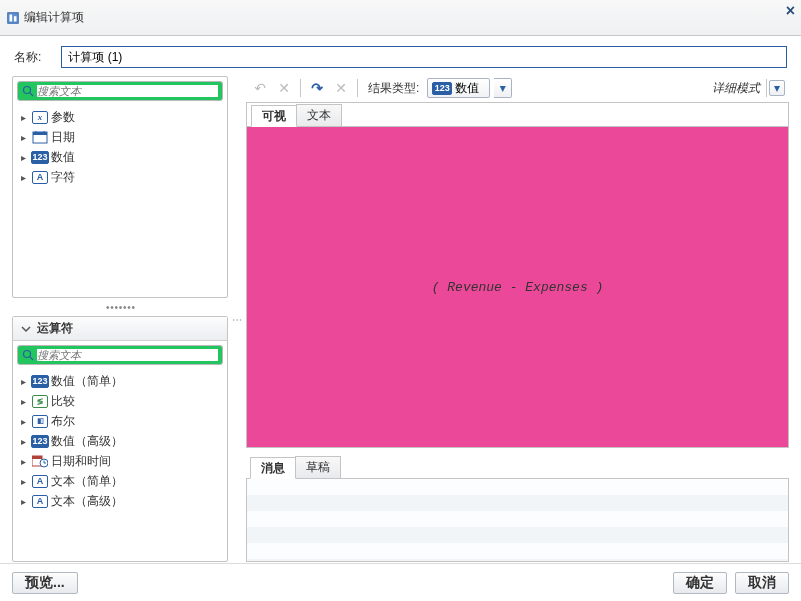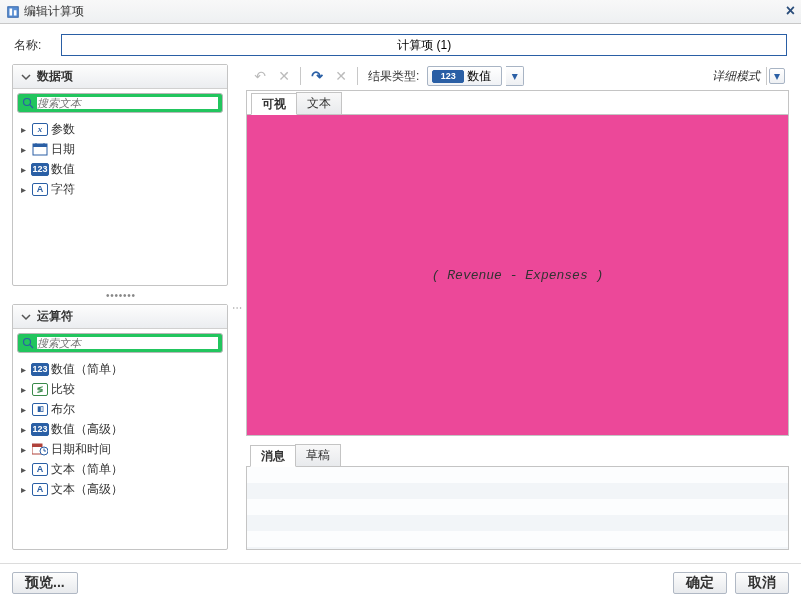--- a/index.html
+++ b/index.html
@@ -1,25 +1,25 @@
 <!DOCTYPE html>
 <html><head>
 <meta charset="utf-8">
 <style>
 * { box-sizing: border-box; margin: 0; padding: 0; }
 body { font-family: Arial, "Microsoft YaHei", sans-serif; font-size: 12px; background: #fff; width: 801px; height: 601px; overflow: hidden; position: relative; }
 
-.titlebar { height: 24px; background: linear-gradient(#f8f8f8,#eef0f2); border-bottom: 1px solid #c8c8c8; display: flex; align-items: center; padding: 0 6px; position: relative; }
+.titlebar { height: 36px; background: linear-gradient(#f8f8f8,#eef0f2); border-bottom: 1px solid #c8c8c8; display: flex; align-items: center; padding: 0 6px; position: relative; }
 .titlebar .title { font-size: 12px; color: #333; margin-left: 4px; }
 .titlebar .close { position: absolute; right: 6px; top: 2px; font-size: 16px; color: #2a4d7a; cursor: pointer; font-weight: bold; }
 .app-icon { width: 14px; height: 14px; }
 
 .name-row { display: flex; align-items: center; padding: 10px 14px 8px 14px; gap: 20px; }
 .name-row label { color: #333; }
-.name-row input { flex: 1; height: 22px; border: 1px solid #2a5fa5; padding: 0 6px; font-size: 12px; outline: none; text-align: center; }
+.name-row input { flex: 1; height: 22px; border: 1px solid #2a5fa5; padding: 0 6px; font-size: 12px; outline: none; }
 
 .main { display: flex; padding: 0 12px; gap: 6px; height: 486px; }
 
 .left-col { width: 216px; display: flex; flex-direction: column; gap: 6px; }
 .panel { border: 1px solid #c4c4c4; border-radius: 2px; background: #fff; display: flex; flex-direction: column; }
 .panel-header { height: 24px; background: linear-gradient(#fdfdfd,#ebedf0); border-bottom: 1px solid #d0d0d0; display: flex; align-items: center; padding: 0 8px; font-weight: bold; color: #333; position: relative; }
 .panel-header .toggle { width: 10px; height: 10px; margin-right: 6px; }
 .search-box { margin: 4px; height: 20px; border: 1px solid #b8b8b8; border-radius: 3px; display: flex; align-items: center; padding: 0 4px; background: #22c55e; }
 .search-box input { border: none; outline: none; flex: 1; font-size: 11px; color: #888; font-style: italic; margin-left: 3px; }
 .search-icon { width: 12px; height: 12px; }
@@ -54,21 +54,21 @@
 .tab.active { background: #fff; font-weight: bold; z-index: 1; border-bottom: 1px solid #fff; margin-bottom: -1px; }
 .editor-canvas { flex: 1; background: #ec4899; display: flex; align-items: center; justify-content: center; font-family: "Courier New", monospace; font-style: italic; color: #333; font-size: 13px; }
 
 .msg-area { height: 108px; display: flex; flex-direction: column; margin-top: 6px; }
 .msg-content { flex: 1; border: 1px solid #c4c4c4; background: repeating-linear-gradient(#fcfdfe 0, #fcfdfe 16px, #f2f5f8 16px, #f2f5f8 32px); }
 
 .footer { height: 38px; border-top: 1px solid #dcdcdc; display: flex; align-items: center; padding: 0 12px; position: absolute; bottom: 0; left: 0; right: 0; background: #fff; }
 .btn { height: 22px; padding: 0 12px; border: 1px solid #b0b8c4; background: linear-gradient(#fdfdfd,#e8eaed); border-radius: 2px; cursor: pointer; font-size: 14px; color: #333; display: flex; align-items: center; font-weight: bold; }
 .footer .right-btns { margin-left: auto; display: flex; gap: 8px; }
 
-.icon-box { width: 32px; height: 13px; border: 1px solid; border-radius: 2px; font-size: 9px; font-weight: bold; display: flex; align-items: center; justify-content: center; color: #fff; }
+.icon-box { width: 20px; height: 13px; border: 1px solid; border-radius: 2px; font-size: 9px; font-weight: bold; display: flex; align-items: center; justify-content: center; color: #fff; }
 .ic-param { background: #fff; border-color: #2a5fa5; color: #2a5fa5; font-style: italic; font-family: serif; }
 .ic-num { background: #2a5fa5; border-color: #2a5fa5; }
 .ic-char { background: #fff; border-color: #2a5fa5; color: #2a5fa5; }
 .ic-comp { background: #fff; border-color: #3a8a4a; color: #3a8a4a; }
 .ic-bool { background: #fff; border-color: #2a5fa5; color: #2a5fa5; }
 
 svg { display: block; }
 </style>
 </head>
 <body>
@@ -84,26 +84,20 @@
 </div>
 
 <div class="name-row">
   <label>名称:</label>
   <input type="text" value="计算项 (1)" style="">
 </div>
 
 <div class="main">
   <div class="left-col">
     <div class="panel" style="height:222px">
-      <div class="panel-header">
-        <svg class="toggle" viewBox="0 0 10 10">
-            <path d="M1 3 L5 7 L9 3" fill="none" stroke="#555" stroke-width="1.5"></path>
-          </svg>
-        <span>数据项</span>
-      </div>
       <div class="search-box">
         <svg class="search-icon" viewBox="0 0 12 12">
             <circle cx="5" cy="5" r="3.5" fill="none" stroke="#2a5fa5" stroke-width="1.2"></circle>
             <line x1="8" y1="8" x2="11" y2="11" stroke="#2a5fa5" stroke-width="1.2"></line>
           </svg>
         <input placeholder="搜索文本" style="">
       </div>
       <div class="tree" id="data-tree">
           <div class="tree-item">
             <span class="tree-arrow">▸</span>

